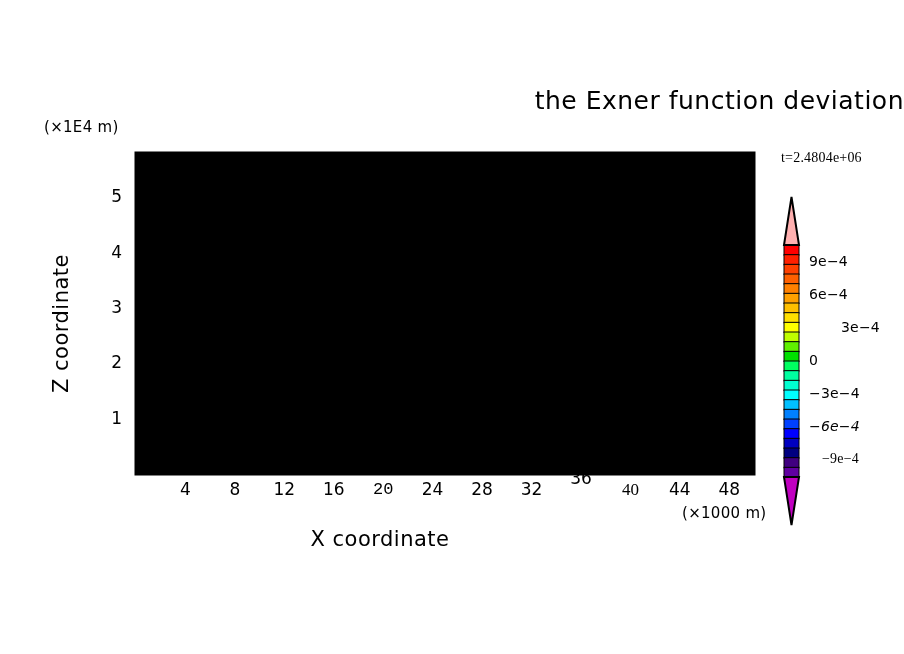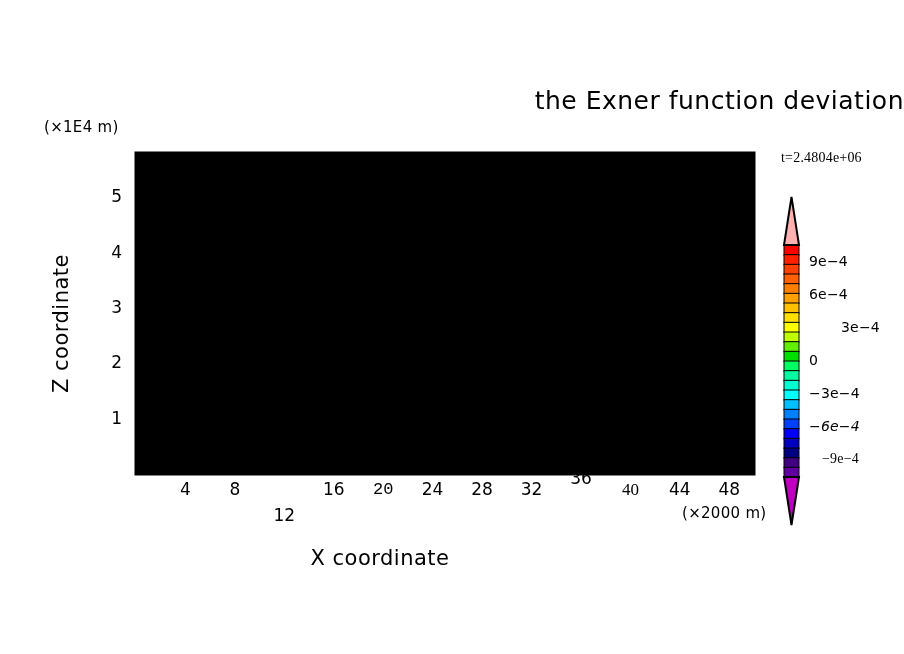--- a/index.html
+++ b/index.html
@@ -44,21 +44,20 @@
     font-size: 14px;
     letter-spacing: 0.2px;
     font-family: Liberation Serif, serif;
   }
   #x-axis-title {
     left: 0; top: 529px;
     width: 760px;
     text-align: center;
     font-size: 21px;
     letter-spacing: 0.5px;
-    margin-top: 19px;
   }
   #x-unit-label {
     left: 682px; top: 506px;
     font-size: 15px;
     letter-spacing: 0.3px;
   }
   #y-axis-title {
     left: -39px; top: 313px;
     width: 200px;
     text-align: center;
@@ -302,26 +301,26 @@
       <rect x="784" y="467.33" width="15" height="10.17" fill="#6000A0" stroke="#000000" stroke-width="1"></rect>
       <polygon points="791.5,197 799,245 784,245" fill="#FFB0B0" stroke="#000000" stroke-width="2"></polygon>
       <polygon points="791.5,525 799,477 784,477" fill="#C000C0" stroke="#000000" stroke-width="2"></polygon>
     </g>
 </svg>
 
 <div class="txt" id="plot-title">the Exner function deviation</div>
 <div class="txt" id="z-unit-label">(×1E4 m)</div>
 <div class="txt" id="time-annotation">t=2.4804e+06</div>
 <div class="txt" id="x-axis-title">X coordinate</div>
-<div class="txt" id="x-unit-label">(×2000 m)</div>
+<div class="txt" id="x-unit-label">(×1000 m)</div>
 <div class="txt" id="y-axis-title">Z coordinate</div>
 <div id="tick-label-layer">
     <div class="txt tick-label" style="left: 165.44px; top: 481px; width: 40px;">4</div>
     <div class="txt tick-label" style="left: 214.88px; top: 481px; width: 40px;">8</div>
-    <div class="txt tick-label" style="left: 264.32px; top: 507px; width: 40px;">12</div>
+    <div class="txt tick-label" style="left: 264.32px; top: 481px; width: 40px;">12</div>
     <div class="txt tick-label" style="left: 313.76px; top: 481px; width: 40px;">16</div>
     <div class="txt tick-label" style="left: 363.2px; top: 481px; width: 40px; font-family: Liberation Mono, monospace;">20</div>
     <div class="txt tick-label" style="left: 412.64px; top: 481px; width: 40px;">24</div>
     <div class="txt tick-label" style="left: 462.08px; top: 481px; width: 40px;">28</div>
     <div class="txt tick-label" style="left: 511.52px; top: 481px; width: 40px;">32</div>
     <div class="txt tick-label" style="left: 560.96px; top: 470px; width: 40px;">36</div>
     <div class="txt tick-label" style="left: 610.4px; top: 481px; width: 40px; font-family: Liberation Serif, serif;">40</div>
     <div class="txt tick-label" style="left: 659.84px; top: 481px; width: 40px;">44</div>
     <div class="txt tick-label" style="left: 709.28px; top: 481px; width: 40px;">48</div>
     <div class="txt tick-label" style="left: 88px; top: 409.655px; width: 34px; text-align: right;">1</div>

